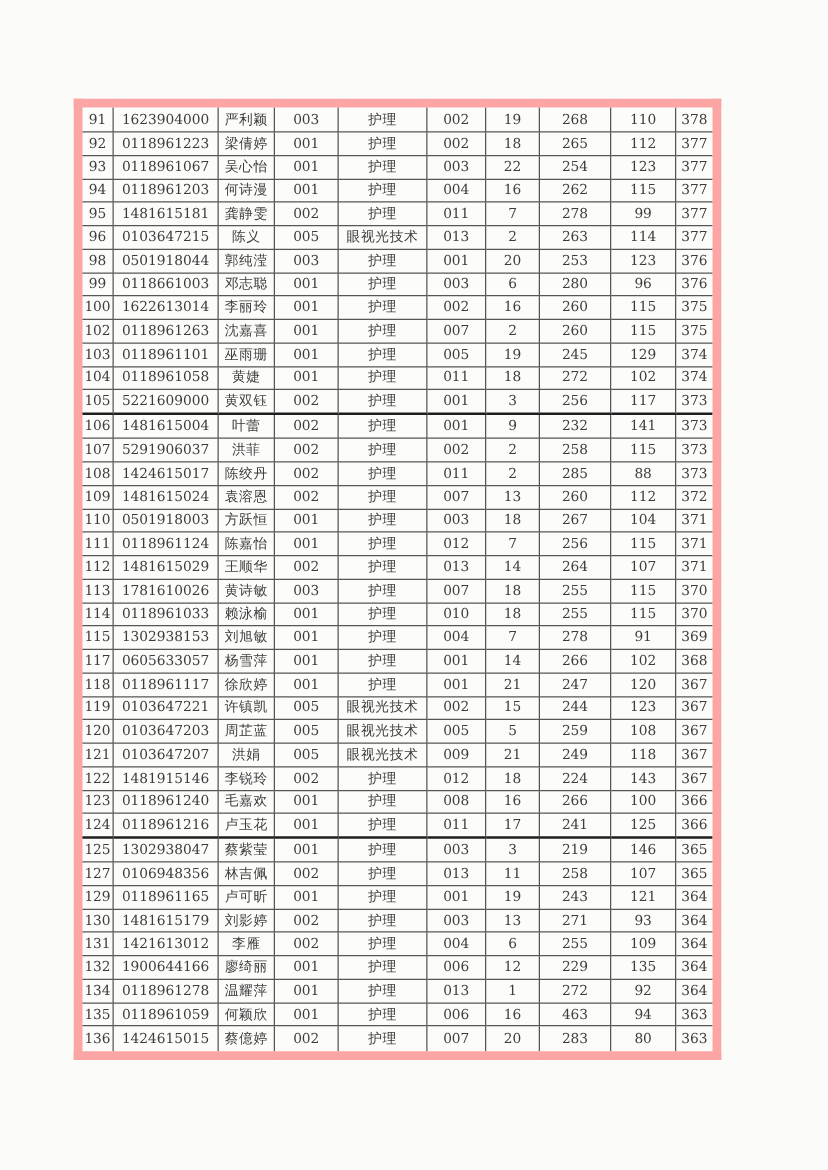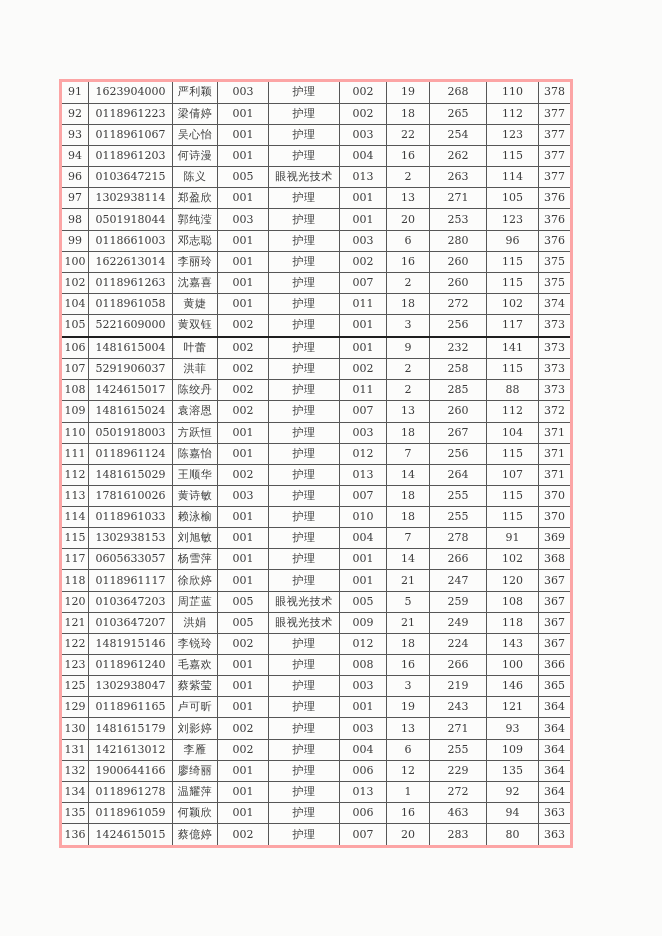--- a/index.html
+++ b/index.html
@@ -30,21 +30,21 @@
     text-align: center;
     vertical-align: middle;
     font-size: 11px;
     line-height: 12px;
     padding: 0;
     color: #3c3c3c;
     white-space: nowrap;
     overflow: hidden;
   }
   .data-table {
-    border: 3px solid #fca5a5;
+    border: 7px solid #fca5a5;
   }
   .data-table tr.thick-bottom td {
     border-bottom: 2.5px solid #1f1f1f;
   }
   .data-table td.name-cell,
   .data-table td.major-cell {
     font-size: 11px;
     letter-spacing: 0.5px;
   }
 </style>
@@ -108,44 +108,44 @@
           <td class="name-cell">何诗漫</td>
           <td>001</td>
           <td class="major-cell">护理</td>
           <td>004</td>
           <td>16</td>
           <td>262</td>
           <td>115</td>
           <td>377</td>
         </tr>
         <tr>
+          <td>95</td>
+          <td>1481615181</td>
+          <td class="name-cell">龚静雯</td>
+          <td>002</td>
+          <td class="major-cell">护理</td>
+          <td>011</td>
+          <td>7</td>
+          <td>278</td>
+          <td>99</td>
+          <td>377</td>
+        </tr>
+        <tr>
           <td>96</td>
           <td>0103647215</td>
           <td class="name-cell">陈义</td>
           <td>005</td>
           <td class="major-cell">眼视光技术</td>
           <td>013</td>
           <td>2</td>
           <td>263</td>
           <td>114</td>
           <td>377</td>
         </tr>
         <tr>
-          <td>97</td>
-          <td>1302938114</td>
-          <td class="name-cell">郑盈欣</td>
-          <td>001</td>
-          <td class="major-cell">护理</td>
-          <td>001</td>
-          <td>13</td>
-          <td>271</td>
-          <td>105</td>
-          <td>376</td>
-        </tr>
-        <tr>
           <td>98</td>
           <td>0501918044</td>
           <td class="name-cell">郭纯滢</td>
           <td>003</td>
           <td class="major-cell">护理</td>
           <td>001</td>
           <td>20</td>
           <td>253</td>
           <td>123</td>
           <td>376</td>
@@ -178,20 +178,32 @@
           <td>102</td>
           <td>0118961263</td>
           <td class="name-cell">沈嘉喜</td>
           <td>001</td>
           <td class="major-cell">护理</td>
           <td>007</td>
           <td>2</td>
           <td>260</td>
           <td>115</td>
           <td>375</td>
+        </tr>
+        <tr>
+          <td>103</td>
+          <td>0118961101</td>
+          <td class="name-cell">巫雨珊</td>
+          <td>001</td>
+          <td class="major-cell">护理</td>
+          <td>005</td>
+          <td>19</td>
+          <td>245</td>
+          <td>129</td>
+          <td>374</td>
         </tr>
         <tr>
           <td>104</td>
           <td>0118961058</td>
           <td class="name-cell">黄婕</td>
           <td>001</td>
           <td class="major-cell">护理</td>
           <td>011</td>
           <td>18</td>
           <td>272</td>
@@ -345,20 +357,32 @@
         <tr>
           <td>118</td>
           <td>0118961117</td>
           <td class="name-cell">徐欣婷</td>
           <td>001</td>
           <td class="major-cell">护理</td>
           <td>001</td>
           <td>21</td>
           <td>247</td>
           <td>120</td>
+          <td>367</td>
+        </tr>
+        <tr>
+          <td>119</td>
+          <td>0103647221</td>
+          <td class="name-cell">许镇凯</td>
+          <td>005</td>
+          <td class="major-cell">眼视光技术</td>
+          <td>002</td>
+          <td>15</td>
+          <td>244</td>
+          <td>123</td>
           <td>367</td>
         </tr>
         <tr>
           <td>120</td>
           <td>0103647203</td>
           <td class="name-cell">周芷蓝</td>
           <td>005</td>
           <td class="major-cell">眼视光技术</td>
           <td>005</td>
           <td>5</td>
@@ -395,30 +419,54 @@
           <td>0118961240</td>
           <td class="name-cell">毛嘉欢</td>
           <td>001</td>
           <td class="major-cell">护理</td>
           <td>008</td>
           <td>16</td>
           <td>266</td>
           <td>100</td>
           <td>366</td>
         </tr>
+        <tr class="thick-bottom">
+          <td>124</td>
+          <td>0118961216</td>
+          <td class="name-cell">卢玉花</td>
+          <td>001</td>
+          <td class="major-cell">护理</td>
+          <td>011</td>
+          <td>17</td>
+          <td>241</td>
+          <td>125</td>
+          <td>366</td>
+        </tr>
         <tr>
           <td>125</td>
           <td>1302938047</td>
           <td class="name-cell">蔡紫莹</td>
           <td>001</td>
           <td class="major-cell">护理</td>
           <td>003</td>
           <td>3</td>
           <td>219</td>
           <td>146</td>
+          <td>365</td>
+        </tr>
+        <tr>
+          <td>127</td>
+          <td>0106948356</td>
+          <td class="name-cell">林吉佩</td>
+          <td>002</td>
+          <td class="major-cell">护理</td>
+          <td>013</td>
+          <td>11</td>
+          <td>258</td>
+          <td>107</td>
           <td>365</td>
         </tr>
         <tr>
           <td>129</td>
           <td>0118961165</td>
           <td class="name-cell">卢可昕</td>
           <td>001</td>
           <td class="major-cell">护理</td>
           <td>001</td>
           <td>19</td>

